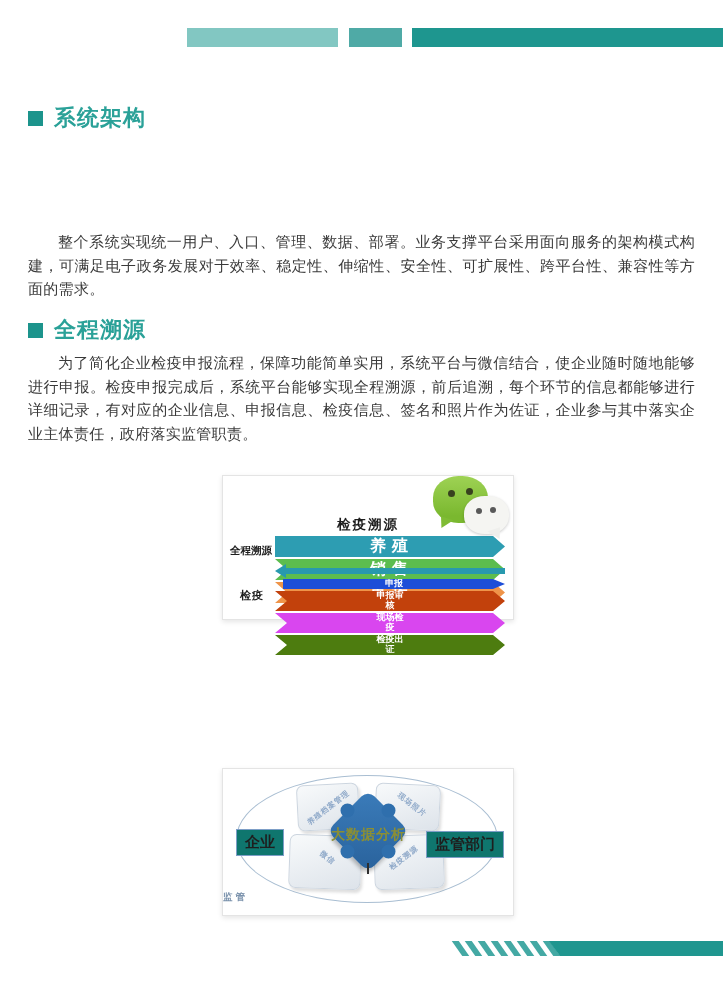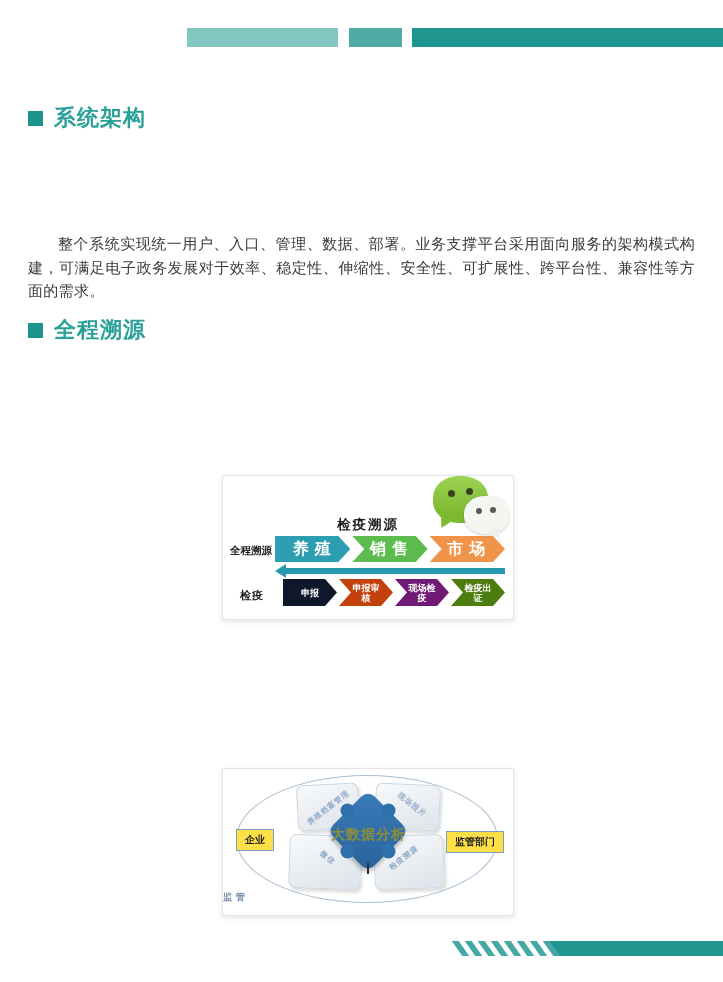--- a/index.html
+++ b/index.html
@@ -1,17 +1,17 @@
 <!DOCTYPE html>
 <html><head>
 <meta charset="utf-8">
 <style>
   html,body{margin:0;padding:0;background:#fff;}
   .page{position:relative;width:723px;height:982px;background:#fff;overflow:hidden;
-        font-family:Liberation Sans, sans-serif;}
+        font-family:Liberation Mono, monospace;}
 
   
   .topbar{position:absolute;top:28px;height:19px;}
   .tb1{left:187px;width:151px;background:#82c7c2;}
   .tb2{left:349px;width:53px;background:#4faaa6;}
   .tb3{left:412px;width:311px;background:#1e968f;}
 
   
   .heading{position:absolute;left:28px;display:flex;align-items:center;gap:11px;
            color:#2aa198;font-size:22px;font-weight:700;letter-spacing:1px;}
@@ -44,31 +44,31 @@
   .eg{width:7px;height:7px;background:#38411f;}
   .ew{width:6px;height:6px;background:#595959;}
 
   .trace-title{position:absolute;top:40px;left:0;right:0;text-align:center;
                font-size:13.5px;font-weight:700;color:#1e1e1e;letter-spacing:2px;}
 
   .row-label{position:absolute;font-weight:700;color:#1e1e1e;white-space:nowrap;}
   #chain-label{left:7px;top:68px;font-size:10.5px;}
   #quar-label{left:17px;top:112px;font-size:11px;letter-spacing:1px;}
 
-  .chev-row{position:absolute;left:52px;width:230px;display:flex;gap:2px;}
+  .chev-row{position:absolute;left:52px;width:230px;display:flex;gap:2px;flex-direction:column;}
   #chain-row{top:60px;height:26px;}
   #quar-row{top:103px;height:27px;}
   .chev{flex:1;display:flex;align-items:center;justify-content:center;color:#fff;}
   .chev-first{clip-path:polygon(0 0,calc(100% - 12px) 0,100% 50%,calc(100% - 12px) 100%,0 100%);}
   .chev-mid{clip-path:polygon(0 0,calc(100% - 12px) 0,100% 50%,calc(100% - 12px) 100%,0 100%,12px 50%);}
   #chain-row .chev{font-size:16px;font-weight:700;letter-spacing:6px;text-indent:4px;}
   #quar-row .chev{font-size:9px;font-weight:700;line-height:10px;text-align:center;}
   #quar-row .wrap{display:inline-block;max-width:29px;}
   .c0{background:#2d9db2;} .c1{background:#5cbd4e;} .c2{background:#ef9449;}
-  .q0{background:#0f172a;margin-left:8px;} .q1{background:#c2410c;} .q2{background:#701a75;} .q3{background:#4d7c0f;}
+  .q0{background:#1d4ed8;margin-left:8px;} .q1{background:#c2410c;} .q2{background:#d946ef;} .q3{background:#4d7c0f;}
 
   .back-arrow{position:absolute;left:52px;top:88px;width:230px;height:14px;}
   .back-arrow .shaft{position:absolute;left:9px;top:4px;right:0;height:6px;background:#2899ae;}
   .back-arrow .head{position:absolute;left:0;top:0;width:0;height:0;
         border-top:7px solid transparent;border-bottom:7px solid transparent;
         border-right:11px solid #2899ae;}
 
   
   .ellipse{position:absolute;left:13px;top:6px;width:260px;height:126px;
            border:1px solid #a9bed2;border-radius:50%;}
@@ -86,22 +86,22 @@
   .bp-l{left:-7px;top:22px;} .bp-r{right:-7px;top:22px;}
   .center-label{position:absolute;left:1px;right:0;top:57px;text-align:center;z-index:6;
          font-size:14px;font-weight:700;color:#8b8f35;letter-spacing:1px;}
   .stem{position:absolute;left:144px;top:94px;width:2px;height:11px;background:#2e2e2e;z-index:6;}
   .rot-label{position:absolute;font-size:7.5px;font-weight:700;color:#8fa9c9;
          letter-spacing:1px;white-space:nowrap;z-index:4;}
   .rl-nw{left:80px;top:34px;transform:rotate(-38deg);}
   .rl-ne{left:172px;top:31px;transform:rotate(38deg);}
   .rl-sw{left:96px;top:84px;transform:rotate(38deg);}
   .rl-se{left:164px;top:84px;transform:rotate(-38deg);}
-  .tag{position:absolute;background:#fde047;border:1px solid #7d9ec7;color:#1e1e1e;
-       font-size:10px;font-weight:700;padding:3px 8px;white-space:nowrap;z-index:7;}
+  .tag{position:absolute;background:#0f766e;border:1px solid #7d9ec7;color:#1e1e1e;
+       font-size:15px;font-weight:700;padding:3px 8px;white-space:nowrap;z-index:7;}
   .tag-left{left:13px;top:60px;}
   .tag-right{right:9px;top:62px;}
   .bottom-label{position:absolute;left:0;right:0;top:122px;text-align:left;
        color:#7c93ad;font-size:9.5px;font-weight:700;letter-spacing:3px;}
 
   
   .stripes{position:absolute;top:941px;left:457px;height:15px;display:flex;gap:6px;}
   .stripe{width:7px;height:15px;background:#44a9a4;transform:skewX(35deg);}
   .bottom-bar{position:absolute;top:941px;left:549px;width:174px;height:15px;background:#1f968f;
        clip-path:polygon(0 0,100% 0,100% 100%,11px 100%);}
@@ -118,20 +118,21 @@
   <div class="heading" id="h-arch">
     <span class="sq"></span>
     <span>系统架构</span>
   </div>
   <div class="para" id="p2">整个系统实现统一用户、入口、管理、数据、部署。业务支撑平台采用面向服务的架构模式构建，可满足电子政务发展对于效率、稳定性、伸缩性、安全性、可扩展性、跨平台性、兼容性等方面的需求。</div>
 
   <div class="heading" id="h-trace">
     <span class="sq"></span>
     <span>全程溯源</span>
   </div>
+  <div class="para" id="p3">为了简化企业检疫申报流程，保障功能简单实用，系统平台与微信结合，使企业随时随地能够进行申报。检疫申报完成后，系统平台能够实现全程溯源，前后追溯，每个环节的信息都能够进行详细记录，有对应的企业信息、申报信息、检疫信息、签名和照片作为佐证，企业参与其中落实企业主体责任，政府落实监管职责。</div>
 
   <div class="card" id="trace-card">
     <div class="wc-green">
       <span class="eye eg" style="left:15px;top:14px;"></span>
       <span class="eye eg" style="left:33px;top:12px;"></span>
     </div>
     <div class="wc-white">
       <span class="eye ew" style="left:12px;top:12px;"></span>
       <span class="eye ew" style="left:26px;top:11px;"></span>
     </div>

